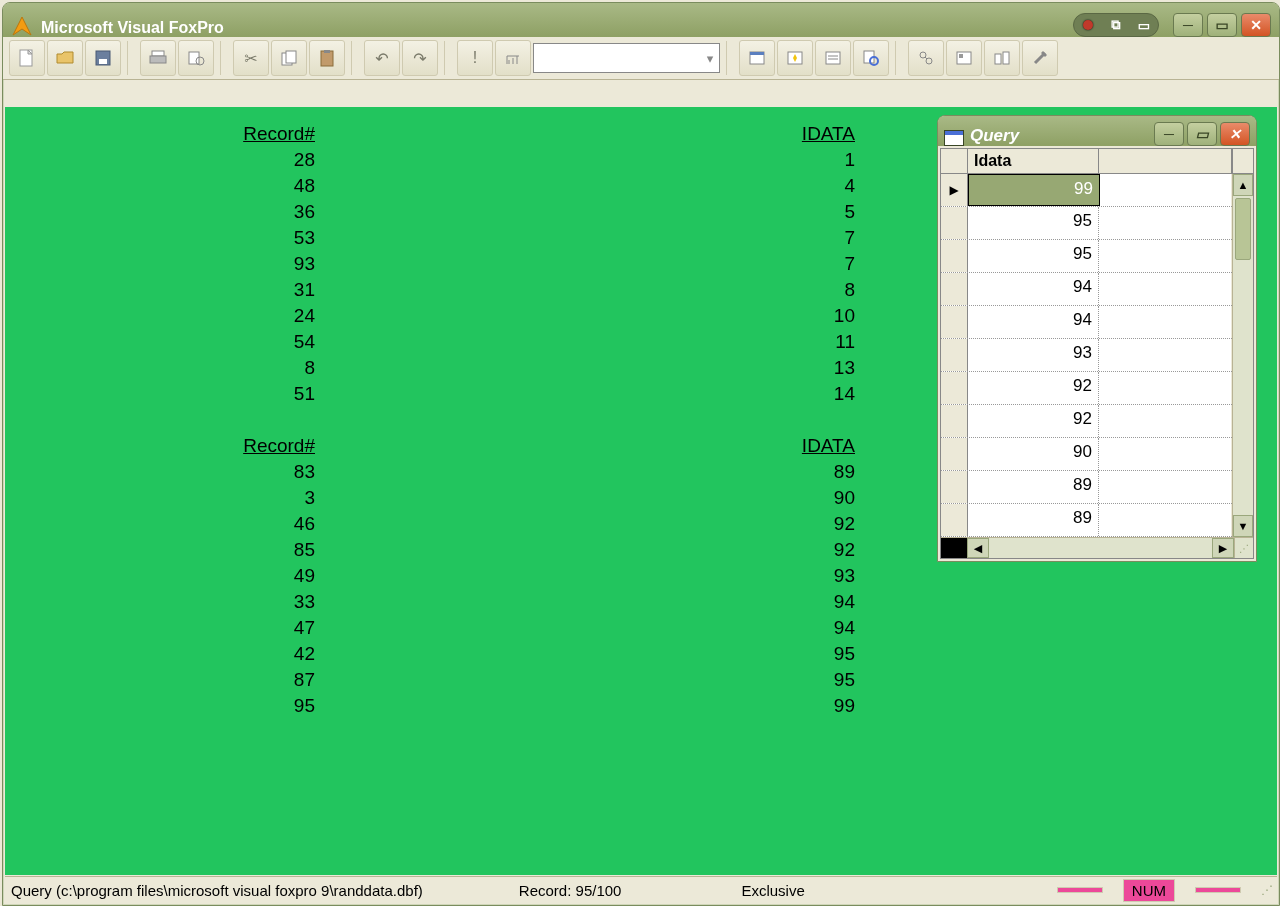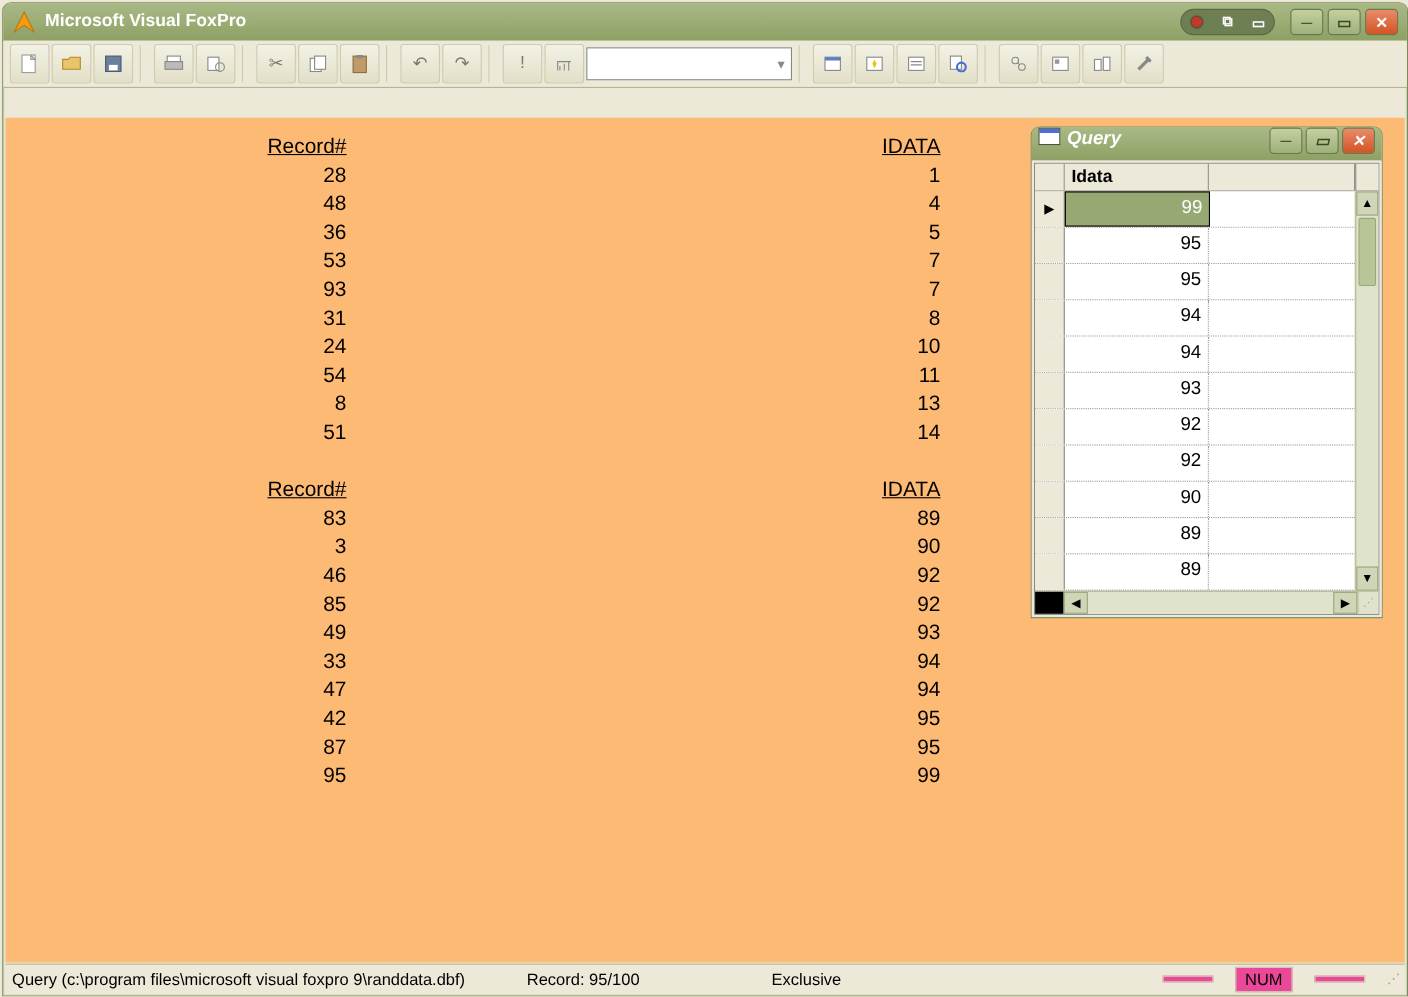--- a/index.html
+++ b/index.html
@@ -1,41 +1,41 @@
 <!DOCTYPE html>
 <html><head>
 <meta charset="utf-8">
 <style>
   html,body{margin:0;padding:0;font-family:Tahoma,Arial,sans-serif;font-size:13px;background:#ece9d8;width:1280px;height:906px;overflow:hidden}
   .window{position:relative;width:1276px;height:902px;margin:2px;border:1px solid #7a8c5e;border-radius:8px 8px 0 0;background:#ece9d8;box-shadow:0 0 0 1px #cfd6b8 inset;}
-  .titlebar{height:34px;background:linear-gradient(#a9b986,#8ea064);border-radius:6px 6px 0 0;display:flex;align-items:center;padding:0 8px;color:#fff;font-weight:bold;font-size:16px}
+  .titlebar{height:34px;background:linear-gradient(#a9b986,#8ea064);border-radius:6px 6px 0 0;display:flex;align-items:flex-end;padding:0 8px;color:#fff;font-weight:bold;font-size:16px}
   .titlebar .fox{width:22px;height:22px;margin-right:8px;display:flex;align-items:center;justify-content:center;}
   .winbtns{margin-left:auto;display:flex;gap:4px}
   .capsule{display:flex;background:#6f7f54;border:1px solid #5a6844;border-radius:14px;overflow:hidden;margin-right:10px}
   .capsule div{width:28px;height:22px;display:flex;align-items:center;justify-content:center;color:#fff;font-size:13px}
   .capsule .dot{width:10px;height:10px;border-radius:50%;background:#c0392b;box-shadow:0 0 2px #000}
   .winbtn{width:28px;height:22px;border:1px solid #6a7a50;border-radius:4px;background:linear-gradient(#c4cfa0,#9fb17a);display:flex;align-items:center;justify-content:center;color:#3a4626;font-weight:bold;font-size:14px;cursor:pointer}
   .winbtn.close{background:linear-gradient(#e98b6a,#d35424);color:#fff}
   .menubar{height:26px;background:#ece9d8;display:flex;align-items:center;padding:0 6px;border-bottom:1px solid #cfcab0;font-size:15px}
   .menubar .item{padding:2px 10px;cursor:pointer}
   .menubar .item span.u{text-decoration:underline}
   .toolbar{height:42px;background:#ece9d8;border-bottom:1px solid #b8b394;display:flex;align-items:center;padding:0 6px;gap:2px}
   .tbtn{width:34px;height:34px;border:1px solid #cfcab0;border-radius:3px;background:linear-gradient(#f3f1e4,#e2dfc8);display:flex;align-items:center;justify-content:center;color:#7a7a6a;font-size:16px;cursor:pointer}
   .tsep{width:6px;height:34px;border-left:1px solid #cfcab0;margin:0 4px}
   .tsearch{width:185px;height:28px;border:1px solid #888;background:#fff;display:flex;align-items:center}
   .tsearch .dd{margin-left:auto;width:18px;text-align:center;color:#888}
-  .workspace{position:absolute;top:104px;left:2px;right:2px;bottom:30px;background:#fdba74;overflow:hidden}
+  .workspace{position:absolute;top:104px;left:2px;right:2px;bottom:30px;background:#22c55e;overflow:hidden}
   .output{font-family:Arial,sans-serif;font-size:19px;line-height:26px;color:#000;}
   .outblock{display:flex;}
   .outcol{white-space:pre;}
   .col-rec{width:310px;text-align:right;margin-left:0}
   .col-idata{width:540px;text-align:right;}
   .hdr{text-decoration:underline}
   .querywin{position:absolute;top:8px;right:20px;width:318px;border:1px solid #7a8c5e;border-radius:8px 8px 0 0;background:#ece9d8}
-  .qtitle{height:30px;background:linear-gradient(#a9b986,#8ea064);border-radius:6px 6px 0 0;display:flex;align-items:flex-start;padding:0 6px;color:#fff;font-weight:bold;font-size:17px;font-style:italic}
+  .qtitle{height:30px;background:linear-gradient(#a9b986,#8ea064);border-radius:6px 6px 0 0;display:flex;align-items:flex-end;padding:0 6px;color:#fff;font-weight:bold;font-size:17px;font-style:italic}
   .qtitle .ico{width:18px;height:14px;background:#fff;border:1px solid #3a4626;margin-right:6px;display:inline-block;background-image:linear-gradient(#4a6fd6 0 30%,#fff 30% 100%)}
   .qtitle .wbtns{margin-left:auto;display:flex;gap:3px}
   .qbody{background:#ece9d8;padding:2px 2px 2px 2px}
   .qgrid{border:1px solid #888;background:#fff;position:relative}
   .ghead{display:flex;background:#ece9d8;border-bottom:1px solid #888}
   .ghead .rowsel{width:26px;border-right:1px solid #888;background:#ece9d8}
   .ghead .colh{flex:0 0 118px;border-right:1px solid #888;padding:3px 6px;font-weight:bold;font-size:16px;background:#ece9d8}
   .ghead .colh2{flex:1;border-right:1px solid #888;background:#ece9d8}
   .gbodywrap{display:flex}
   .gbody{flex:1}
@@ -346,21 +346,21 @@
             <div class="arr">▶</div>
             <div class="grip">⋰</div>
           </div>
         </div>
       </div>
     </div>
   </div>
 
   <div class="statusbar">
     <span>Query (c:\program files\microsoft visual foxpro 9\randdata.dbf)</span>
-    <span style="margin-left:36px">Record: 95/100</span>
+    <span style="margin-left:76px">Record: 95/100</span>
     <span style="margin-left:100px">Exclusive</span>
     <span class="spacer"></span>
     <span class="cell small"></span>
     <span class="cell">NUM</span>
     <span class="cell small"></span>
     <span class="grip2">⋰</span>
   </div>
 
 </div>
 

